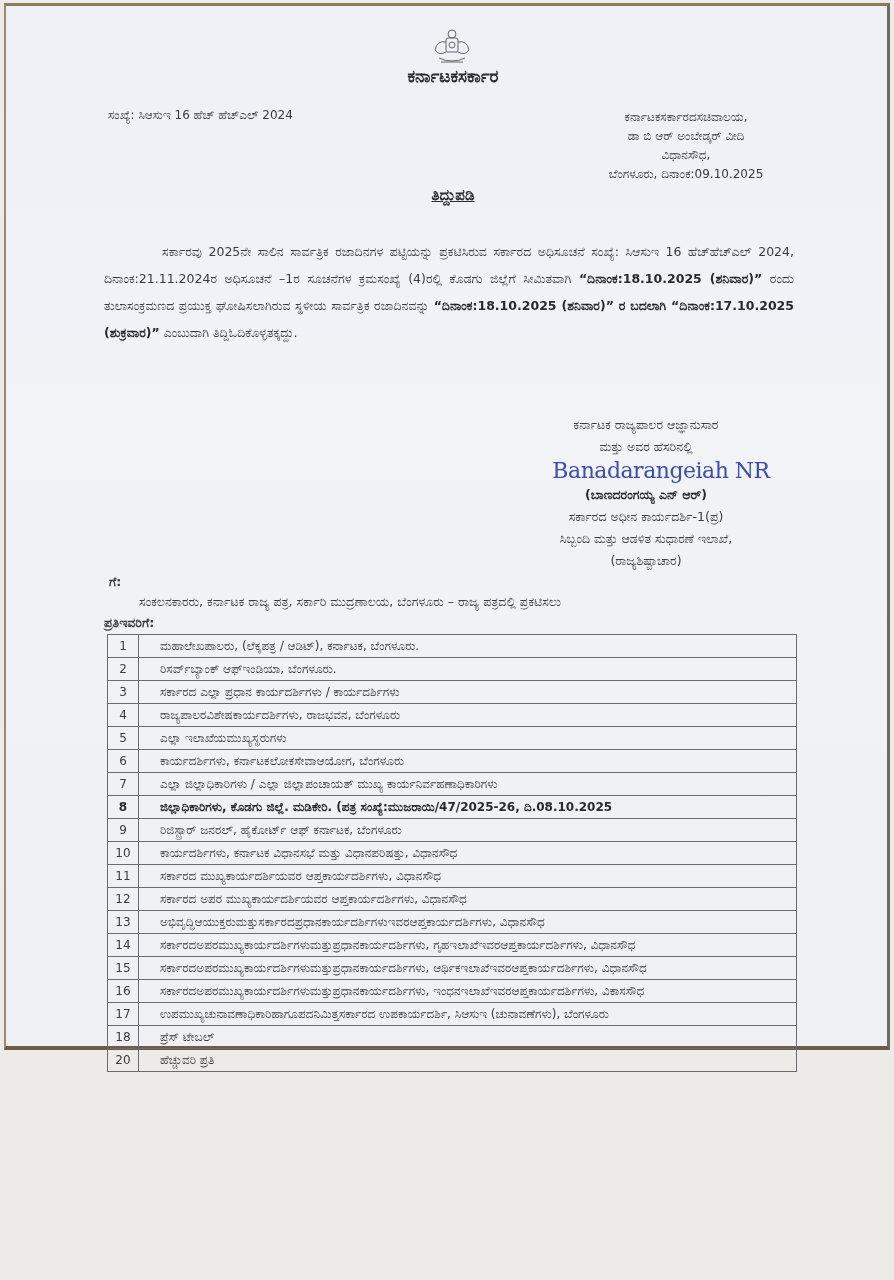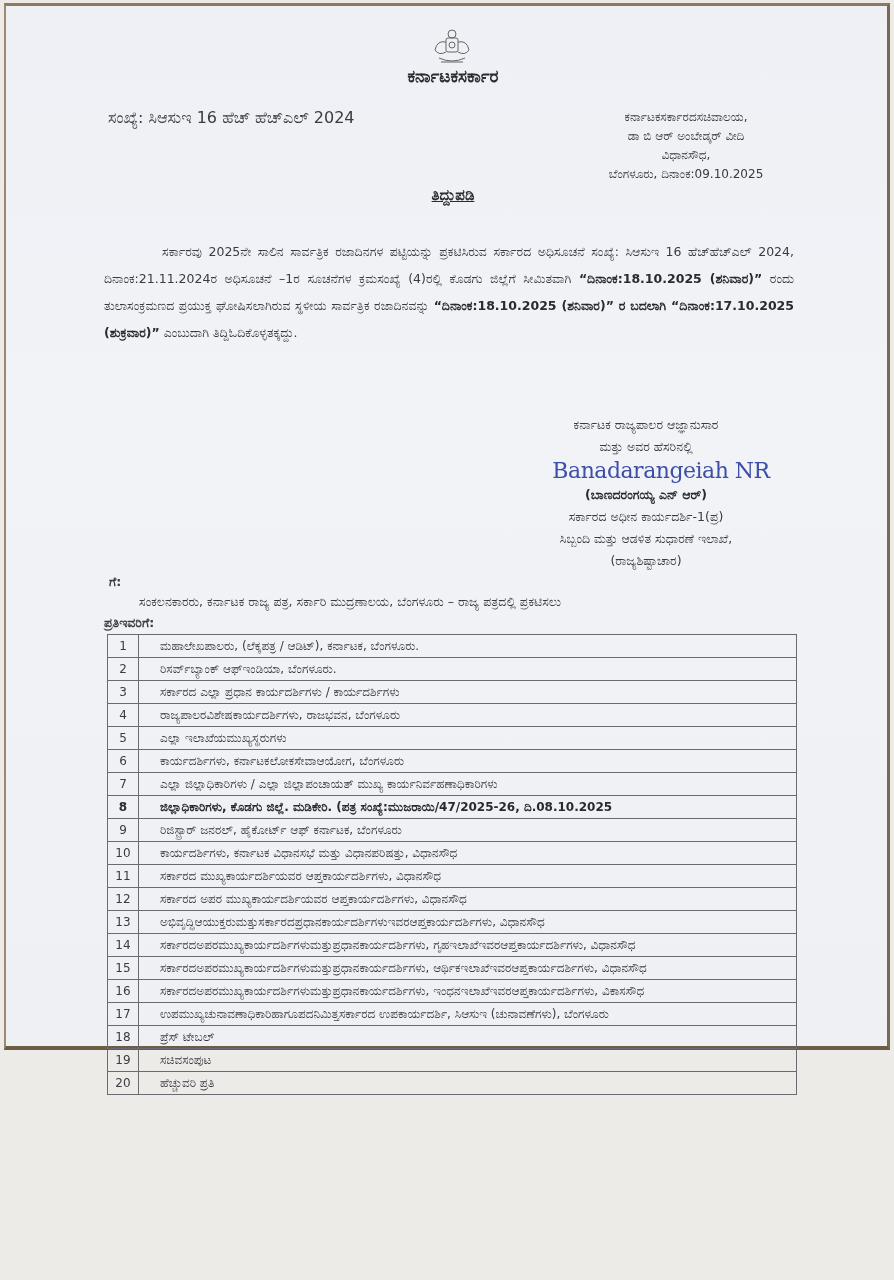--- a/index.html
+++ b/index.html
@@ -19,21 +19,21 @@
     border-right:3px solid #7a6850;
     box-sizing:border-box;
   }
   .emblem {
     position:absolute; left:423px; top:20px; width:46px; height:40px;
   }
   .gov-title {
     position:absolute; left:0; width:894px; top:60px; text-align:center;
     font-size:17px; font-weight:bold; color:#2c2c30;
   }
-  .ref-no { position:absolute; left:102px; top:102px; font-size:16px; }
+  .ref-no { position:absolute; left:102px; top:102px; font-size:12px; }
   .address { position:absolute; left:560px; top:102px; width:240px; font-size:12px; line-height:19px; text-align:center; }
   .address div { white-space:nowrap; }
   .subject {
     position:absolute; left:0; width:894px; top:180px; text-align:center;
     font-size:15px; font-weight:bold; text-decoration:underline; color:#2c2c30;
   }
   .body-text {
     position:absolute; left:98px; top:225px; width:690px;
     font-size:12.5px; line-height:27px; text-align:justify;margin-top:7px;
   }
@@ -171,22 +171,18 @@
         </tr>
         <tr>
           <td class="num">17</td>
           <td>ಉಪಮುಖ್ಯಚುನಾವಣಾಧಿಕಾರಿಹಾಗೂಪದನಿಮಿತ್ತಸರ್ಕಾರದ ಉಪಕಾರ್ಯದರ್ಶಿ, ಸಿಆಸುಇ (ಚುನಾವಣೆಗಳು), ಬೆಂಗಳೂರು</td>
         </tr>
         <tr>
           <td class="num">18</td>
           <td>ಪ್ರೆಸ್ ಟೇಬಲ್</td>
         </tr>
         <tr>
-          <td class="num">19</td>
-          <td>ಸಚಿವಸಂಪುಟ</td>
-        </tr>
-        <tr>
           <td class="num">20</td>
           <td>ಹೆಚ್ಚುವರಿ ಪ್ರತಿ</td>
         </tr>
       </tbody>
   </table>
 </div>
 
 </body></html>

